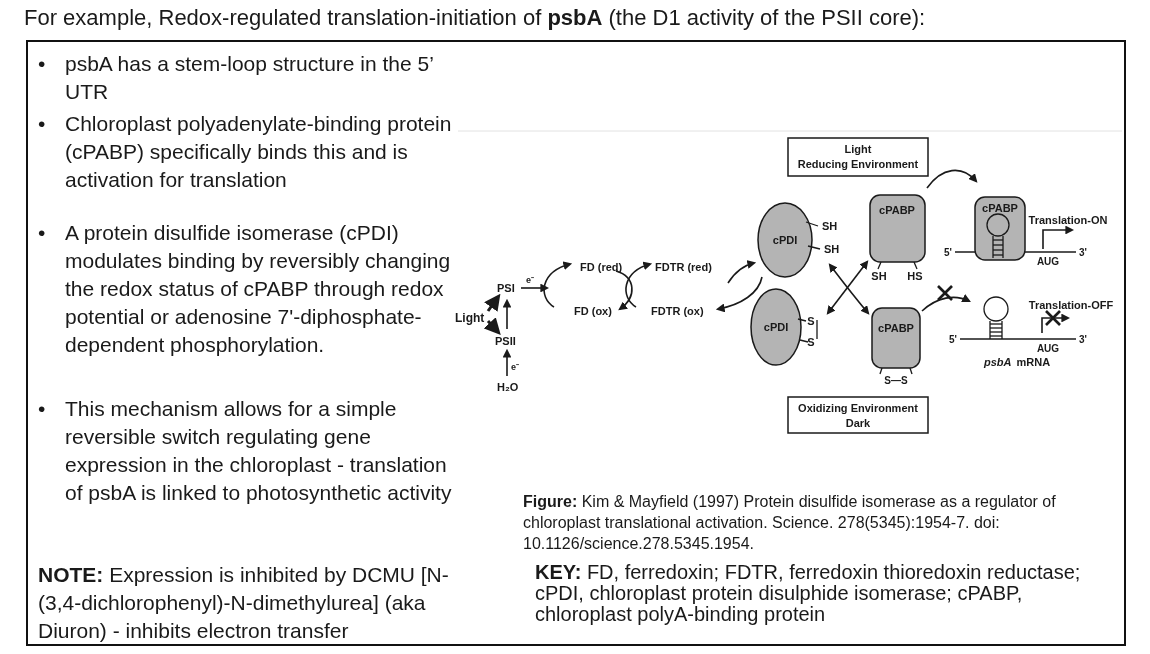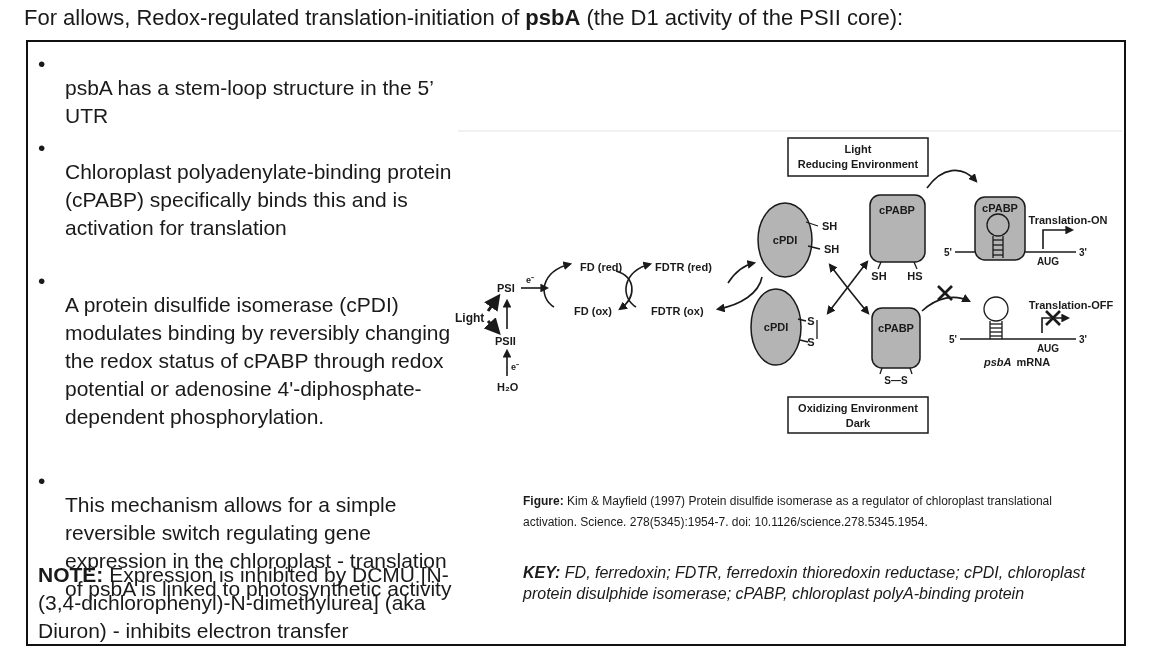--- a/index.html
+++ b/index.html
@@ -7,59 +7,59 @@
     width:1150px;height:654px;position:relative;background:#ffffff;
     font-family:"Liberation Sans", sans-serif;color:#1a1a1a;overflow:hidden;
   }
   .title{position:absolute;left:24px;top:5px;font-size:22px;white-space:nowrap;}
   .outer-box{position:absolute;left:26px;top:40px;width:1100px;height:606px;
     border:2px solid #111;box-sizing:border-box;}
   ul.bullets{position:absolute;left:38px;top:50px;width:424px;margin:0;padding:0;
     list-style:none;font-size:21px;line-height:28px;}
   ul.bullets li{display:flex;}
   ul.bullets .dot{width:27px;flex:none;}
-  ul.bullets .btxt{flex:1;margin-top:24px;}
+  ul.bullets .btxt{flex:1;}
   li.gap-sm{margin-top:4px;}
   li.gap-md{margin-top:25px;}
   li.gap-lg{margin-top:36px;}
   .note{position:absolute;left:38px;top:561px;width:440px;font-size:21px;line-height:28px;}
-  .caption{position:absolute;left:523px;top:491px;width:578px;font-size:12px;line-height:21px;}
-  .figkey{position:absolute;left:523px;top:562px;width:578px;font-size:16px;line-height:21px;font-style:italic;}
+  .caption{position:absolute;left:523px;top:491px;width:578px;font-size:16px;line-height:21px;}
+  .figkey{position:absolute;left:535px;top:562px;width:578px;font-size:20px;line-height:21px;}
   .fig{position:absolute;left:450px;top:125px;width:678px;height:360px;text-decoration:underline;}
   .fig text{font-weight:bold;fill:#1a1a1a;font-size:11px;font-family:"Liberation Sans",sans-serif;}
   .fig text.t9{font-size:9px;}
   .fig text.t10{font-size:10px;}
   .fig text.t12{font-size:12px;}
   .ln{stroke:#1a1a1a;fill:none;stroke-width:1.6;}
   .thin{stroke:#1a1a1a;fill:none;stroke-width:1.3;}
   .thick{stroke:#1a1a1a;fill:none;stroke-width:3;}
   .xmark{stroke:#1a1a1a;stroke-width:2.6;}
   .blob{stroke:#1a1a1a;stroke-width:1.5;}
   .envbox{fill:#ffffff;stroke:#1a1a1a;stroke-width:1.5;}
   .scanline{stroke:#e2e2e2;stroke-width:1;}
 </style>
 </head>
 <body>
 
-<div class="title"><span>For allows, Redox-regulated translation-initiation of </span><b>psbA</b><span> (the D1 activity of the PSII core):</span></div>
+<div class="title"><span>For example, Redox-regulated translation-initiation of </span><b>psbA</b><span> (the D1 activity of the PSII core):</span></div>
 
 <div class="outer-box"></div>
 
 <ul class="bullets">
   <li>
     <span class="dot">•</span>
     <span class="btxt">psbA has a stem-loop structure in the 5’ UTR</span>
   </li>
   <li class="gap-sm">
     <span class="dot">•</span>
     <span class="btxt">Chloroplast polyadenylate-binding protein (cPABP) specifically binds this and is activation for translation</span>
   </li>
   <li class="gap-md">
     <span class="dot">•</span>
-    <span class="btxt">A protein disulfide isomerase (cPDI) modulates binding by reversibly changing the redox status of cPABP through redox potential or adenosine 4'-diphosphate-dependent phosphorylation.</span>
+    <span class="btxt">A protein disulfide isomerase (cPDI) modulates binding by reversibly changing the redox status of cPABP through redox potential or adenosine 7'-diphosphate-dependent phosphorylation.</span>
   </li>
   <li class="gap-lg">
     <span class="dot">•</span>
     <span class="btxt">This mechanism allows for a simple reversible switch regulating gene expression in the chloroplast - translation of psbA is linked to photosynthetic activity</span>
   </li>
 </ul>
 
 <div class="note"><b>NOTE:</b> <span>Expression is inhibited by DCMU [N-(3,4-dichlorophenyl)-N-dimethylurea] (aka Diuron) - inhibits electron transfer</span></div>
 
 <div class="fig">

